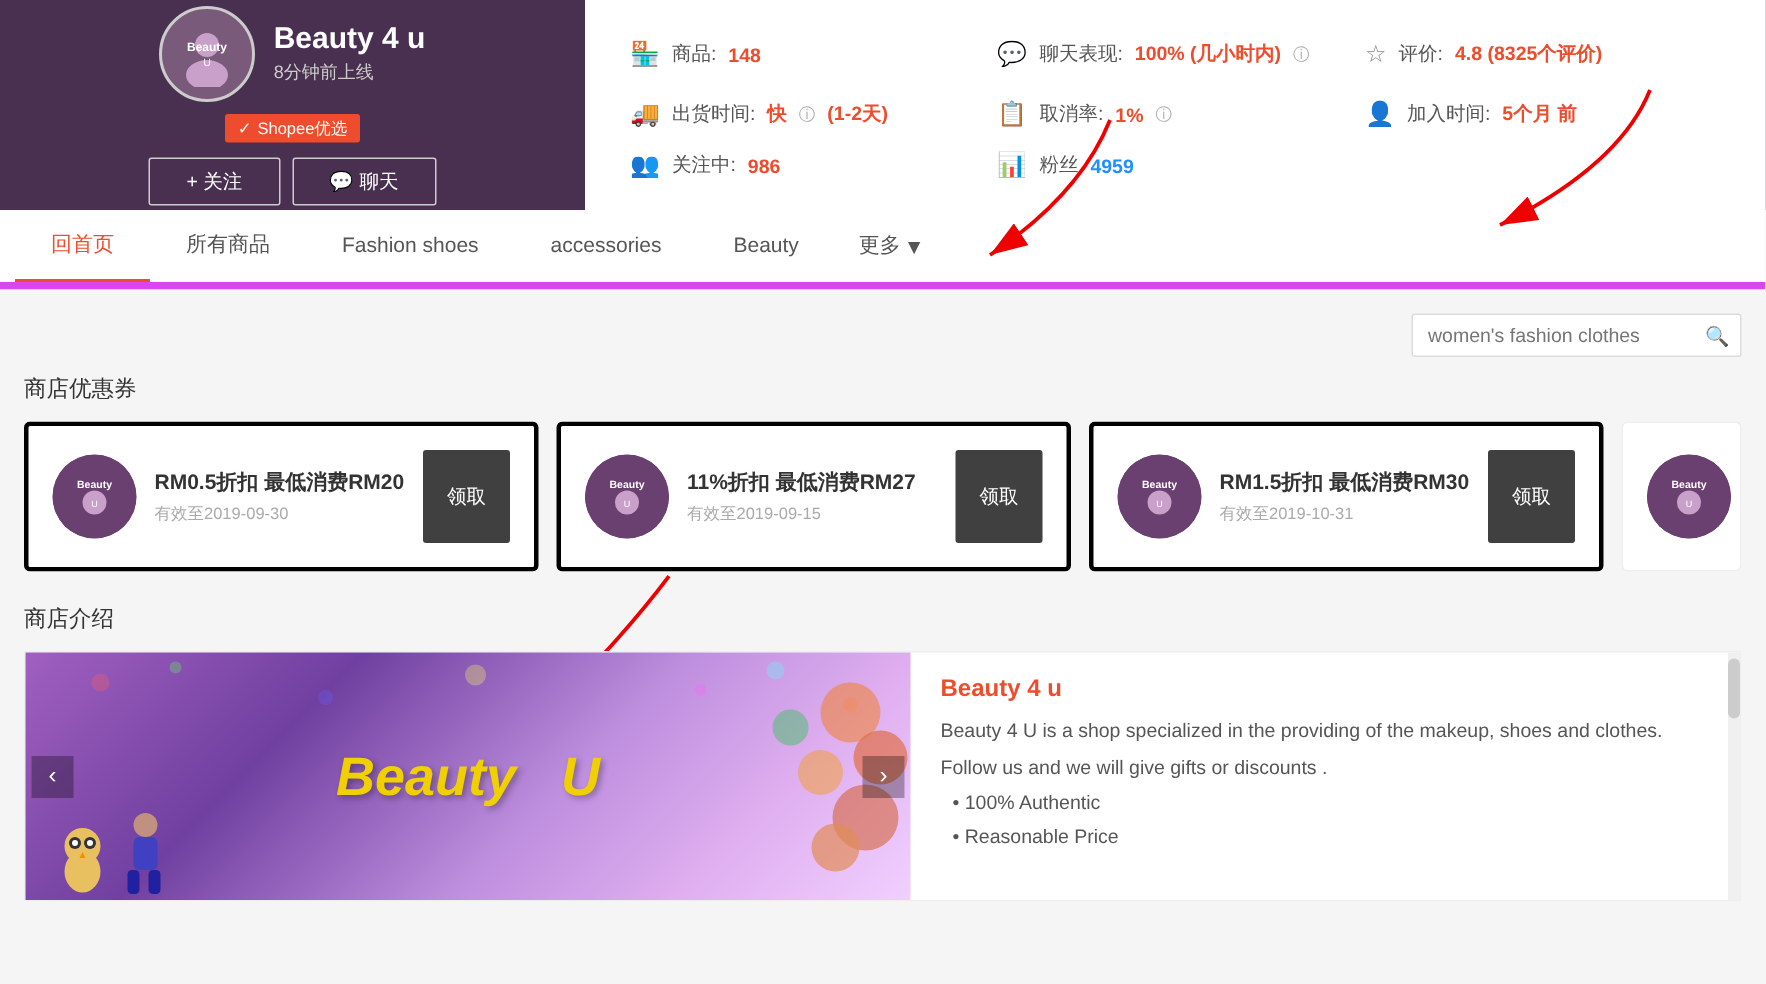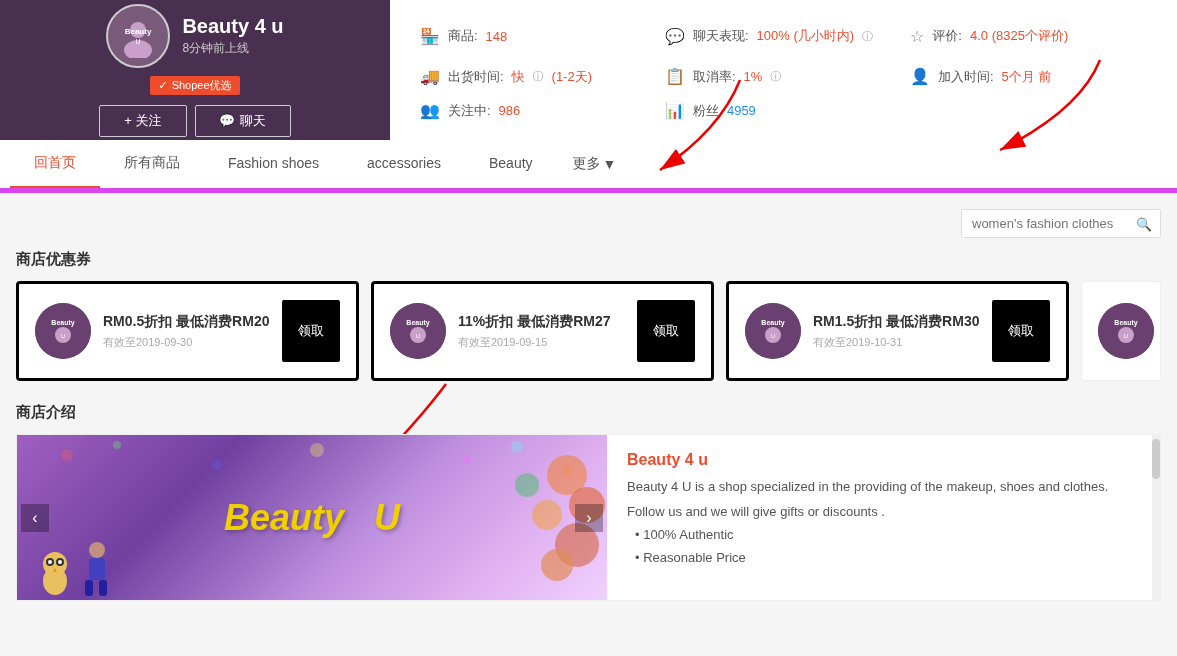--- a/index.html
+++ b/index.html
@@ -81,21 +81,21 @@
       gap: 8px;
       background: white;
     }
     .stat-item {
       display: flex;
       align-items: center;
       gap: 8px;
       color: #555;
     }
     .stat-icon { color: #888; font-size: 16px; }
-    .stat-value { color: #ee4d2d; font-weight: normal; }
+    .stat-value { color: #ee4d2d; font-weight: bold; }
     .stat-value-blue { color: #1e90ff; }
     .stat-info { color: #aaa; font-size: 11px; }
 
     
     .nav-tabs {
       background: white;
       display: flex;
       align-items: center;
       border-bottom: 5px solid #d946ef;
       padding: 0 10px;
@@ -136,27 +136,27 @@
     }
     .search-input-wrap {
       position: relative;
     }
     .search-input {
       border: 1px solid #ddd;
       padding: 6px 30px 6px 10px;
       border-radius: 2px;
       font-size: 13px;
       color: #aaa;
-      width: 200px;
+      width: 220px;
     }
 
     
     .section-title {
       font-size: 15px;
-      font-weight: bold;
+      font-weight: normal;
       color: #333;
       margin-bottom: 12px;
     }
     .coupons-row {
       display: flex;
       gap: 12px;
       overflow: hidden;
     }
     .coupon-card {
       background: white;
@@ -177,21 +177,21 @@
       display: flex;
       align-items: center;
       justify-content: center;
       flex-shrink: 0;
       overflow: hidden;
     }
     .coupon-info { flex: 1; }
     .coupon-title { font-weight: bold; color: #333; font-size: 14px; line-height: 1.4; }
     .coupon-expiry { color: #aaa; font-size: 11px; margin-top: 4px; }
     .btn-collect {
-      background: #000000;
+      background: #404040;
       color: white;
       border: none;
       padding: 22px 16px;
       border-radius: 2px;
       cursor: pointer;
       font-size: 13px;
       flex-shrink: 0;
     }
     .coupon-card-partial {
       background: white;
@@ -331,21 +331,21 @@
     </div>
     <div class="stat-item">
       <span class="stat-icon">💬</span>
       <span>聊天表现:</span>
       <span class="stat-value">100% (几小时内)</span>
       <span class="stat-info">ⓘ</span>
     </div>
     <div class="stat-item">
       <span class="stat-icon">☆</span>
       <span>评价:</span>
-      <span class="stat-value">4.0 (8325个评价)</span>
+      <span class="stat-value">4.8 (8325个评价)</span>
     </div>
 
     <div class="stat-item">
       <span class="stat-icon">🚚</span>
       <span>出货时间:</span>
       <span class="stat-value">快</span>
       <span class="stat-info">ⓘ</span>
       <span class="stat-value">(1-2天)</span>
     </div>
     <div class="stat-item">

